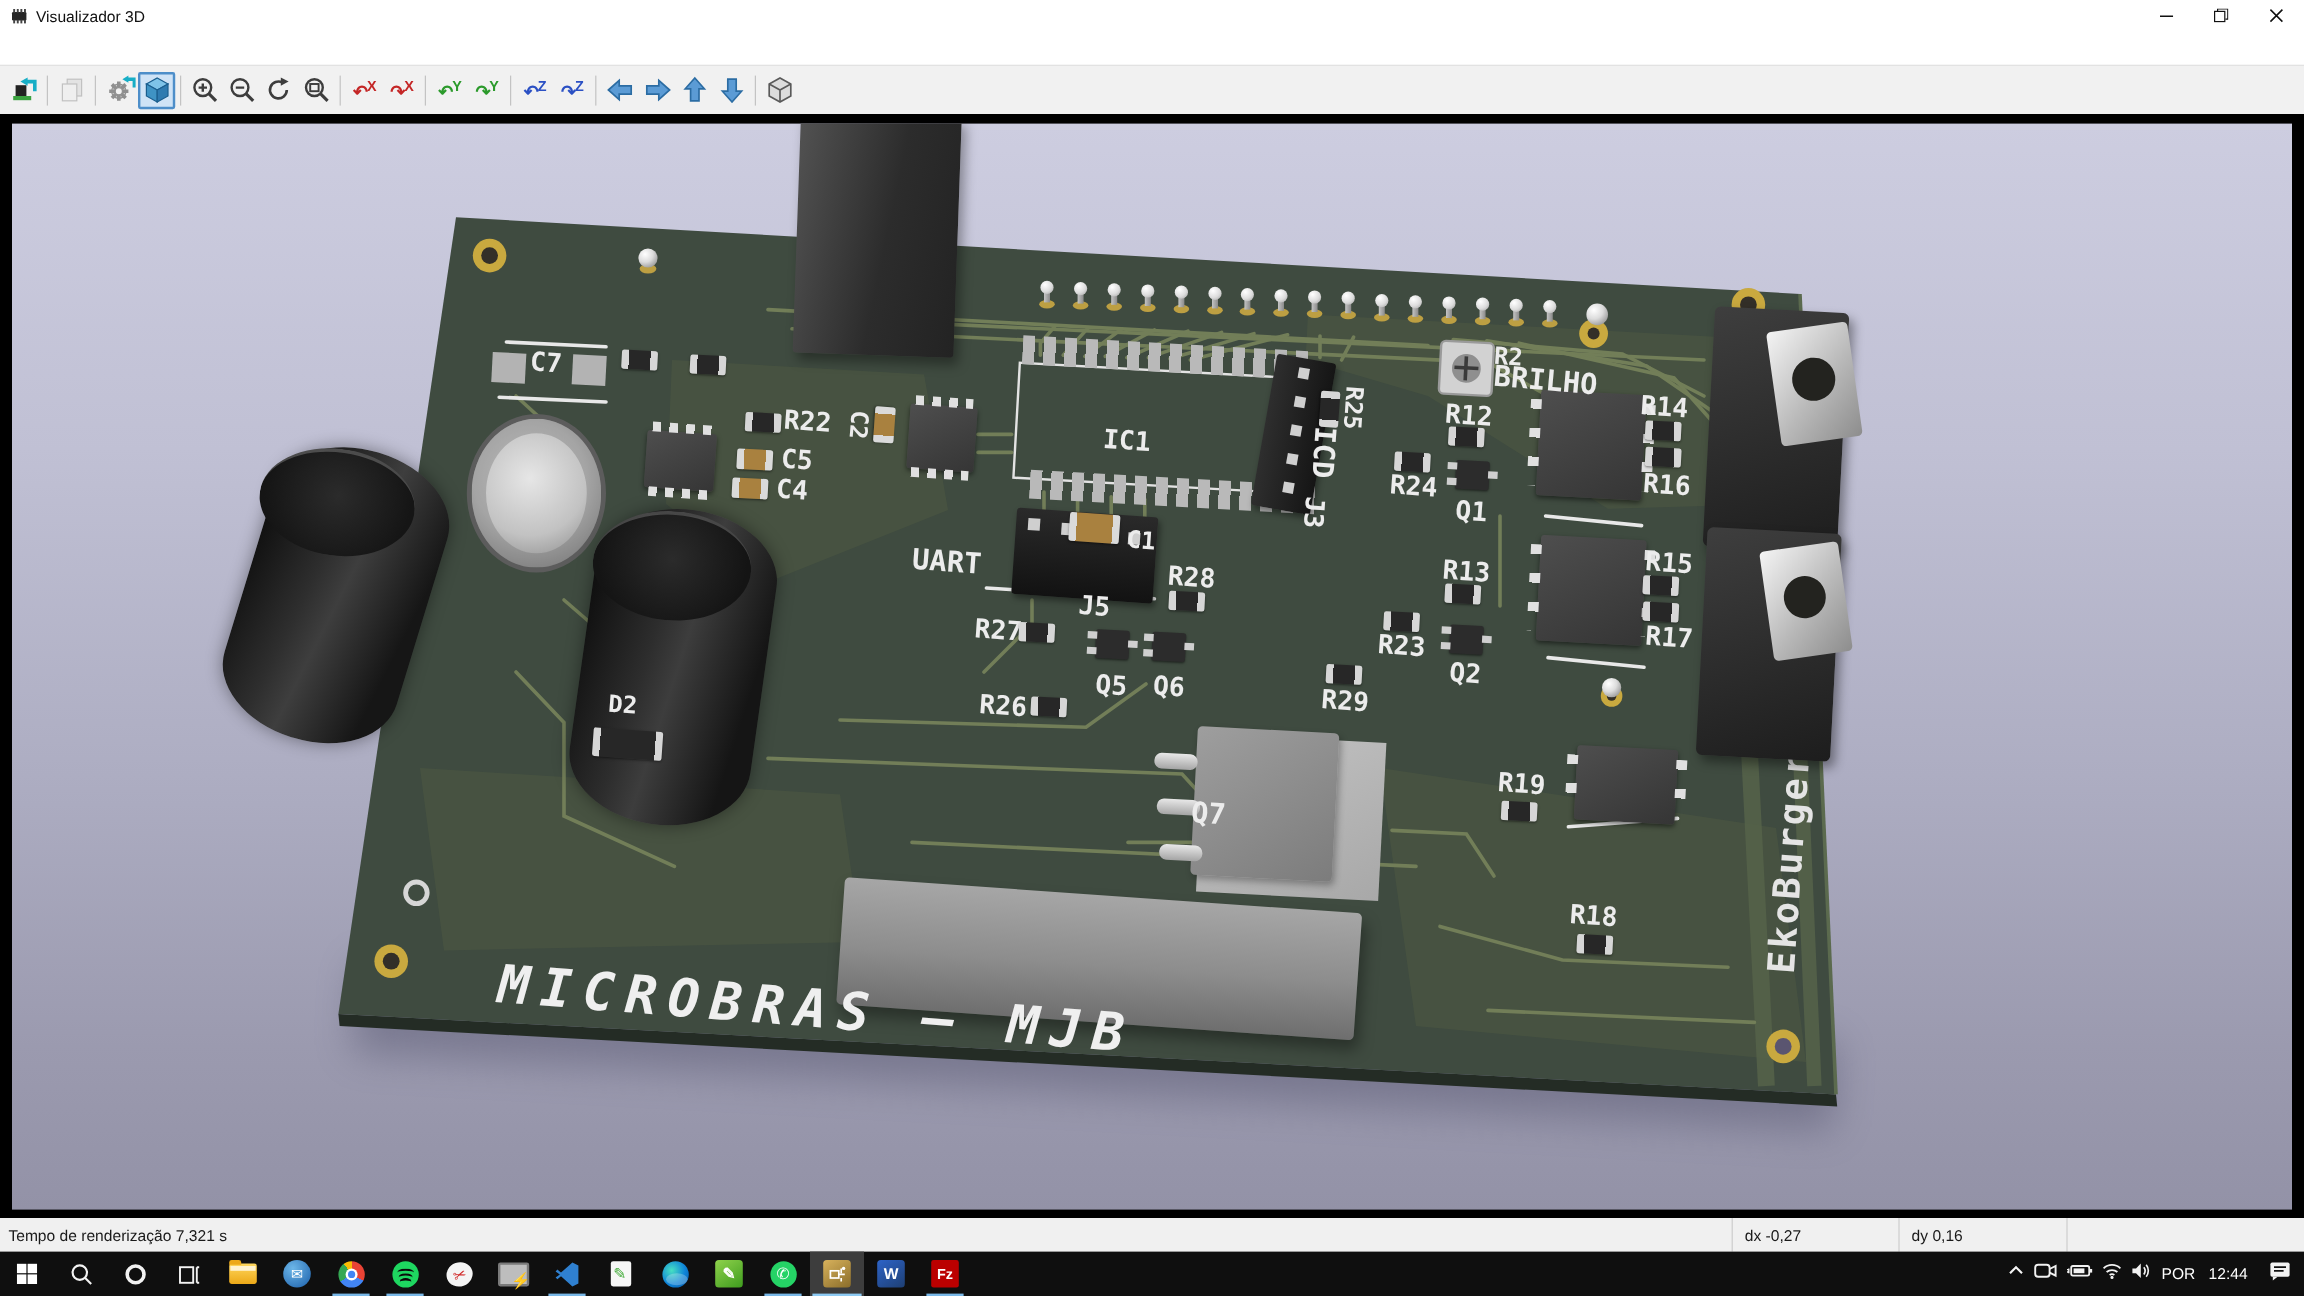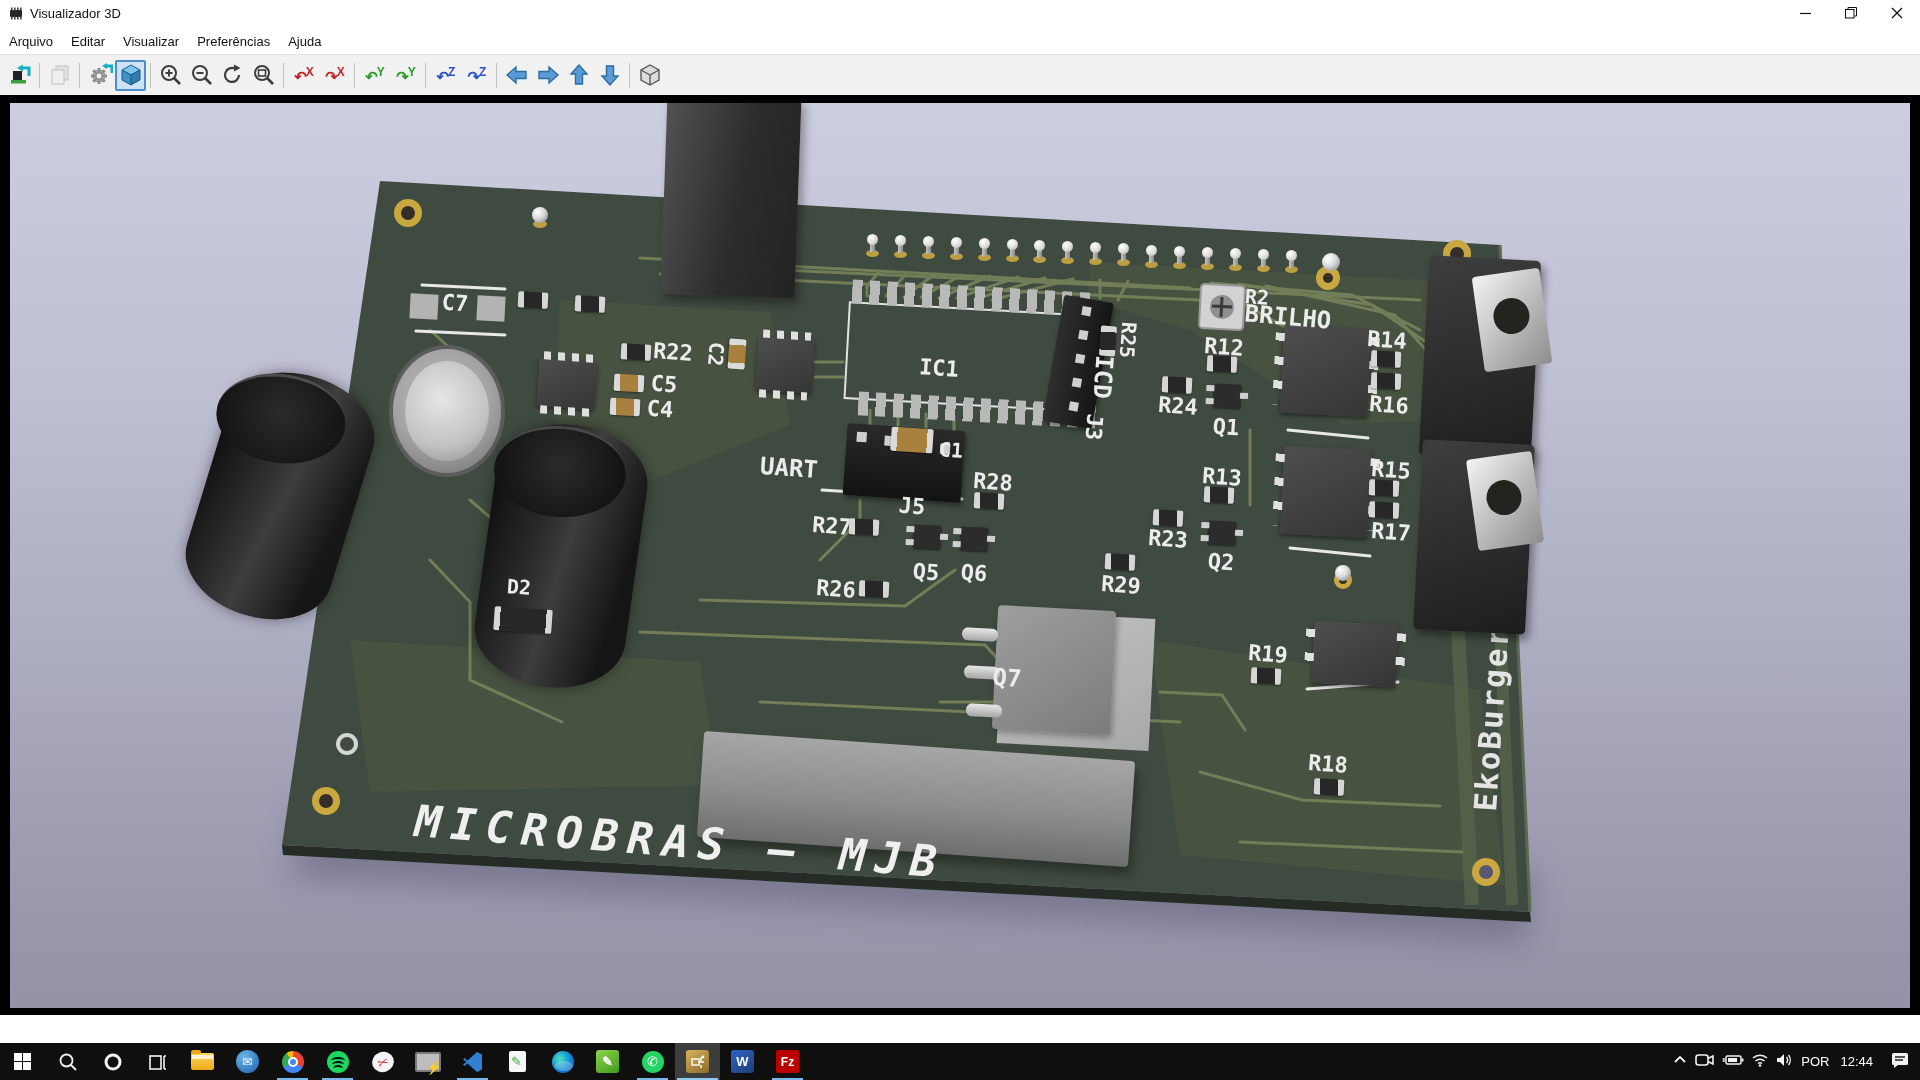--- a/index.html
+++ b/index.html
@@ -91,27 +91,20 @@
           </svg>
         </div>
       <div class="wbtn">
           <svg width="12" height="12">
             <path d="M1,1 L11,11 M11,1 L1,11" stroke="#111" stroke-width="1.3"></path>
           </svg>
         </div>
     </div>
   </div>
 
-  <div class="menubar">
-    <span class="menu-item">Arquivo</span>
-    <span class="menu-item">Editar</span>
-    <span class="menu-item">Visualizar</span>
-    <span class="menu-item">Preferências</span>
-    <span class="menu-item">Ajuda</span>
-  </div>
 
   <div class="toolbar">
     <div class="tbtn">
       <svg width="26" height="26">
           <rect x="4" y="18" width="15" height="3.5" fill="#3aa13f"></rect>
           <rect x="6" y="9" width="9" height="9" fill="#222"></rect>
           <path d="M22,14 V6 H14" fill="none" stroke="#17aec6" stroke-width="3"></path>
           <path d="M16,2.5 L10,6 L16,9.5 Z" fill="#17aec6"></path>
         </svg>
     </div>
@@ -533,20 +526,26 @@
             <div class="pinpost" style="left: 1260.6px; top: 254.7px;"></div>
             <div class="pinball" style="left: 1257.6px; top: 248.7px;"></div>
             <div class="pinbase" style="left: 1284.5px; top: 265.75px;"></div>
             <div class="pinpost" style="left: 1288.5px; top: 255.75px;"></div>
             <div class="pinball" style="left: 1285.5px; top: 249.75px;"></div>
           </div>
       </div>
     </div>
   </div>
 
+  <div class="statusbar">
+    <div class="sb-main">Tempo de renderização 7,321 s</div>
+    <div class="sb-cell" style="width:139px;">dx -0,27</div>
+    <div class="sb-cell" style="width:140px;">dy 0,16</div>
+    <div class="sb-cell" style="width:198px;"></div>
+  </div>
 
   <div class="taskbar">
     <div class="tb">
       <svg width="17" height="17">
           <rect x="0" y="0" width="8" height="8" fill="#fff"></rect>
           <rect x="9" y="0" width="8" height="8" fill="#fff"></rect>
           <rect x="0" y="9" width="8" height="8" fill="#fff"></rect>
           <rect x="9" y="9" width="8" height="8" fill="#fff"></rect>
         </svg>
     </div>

